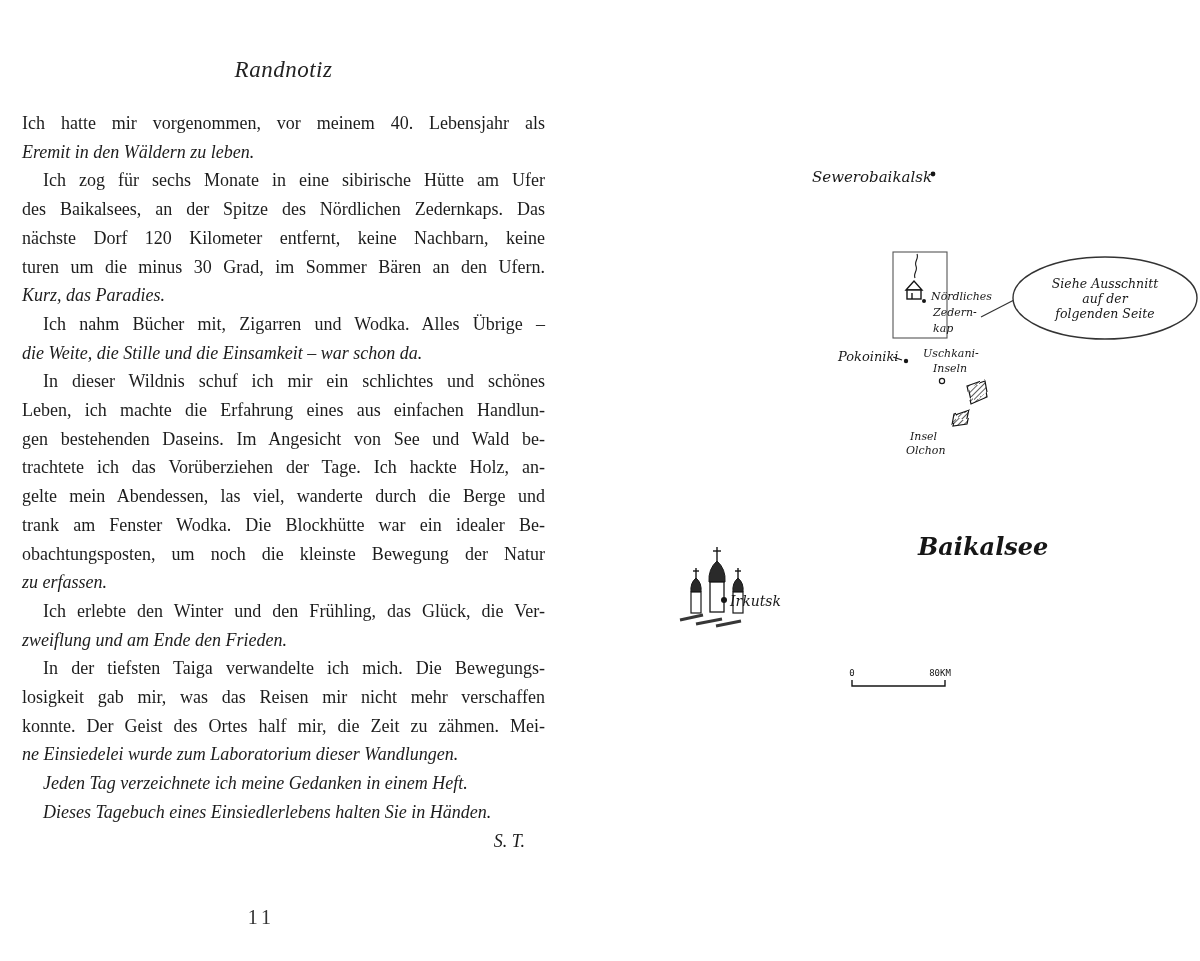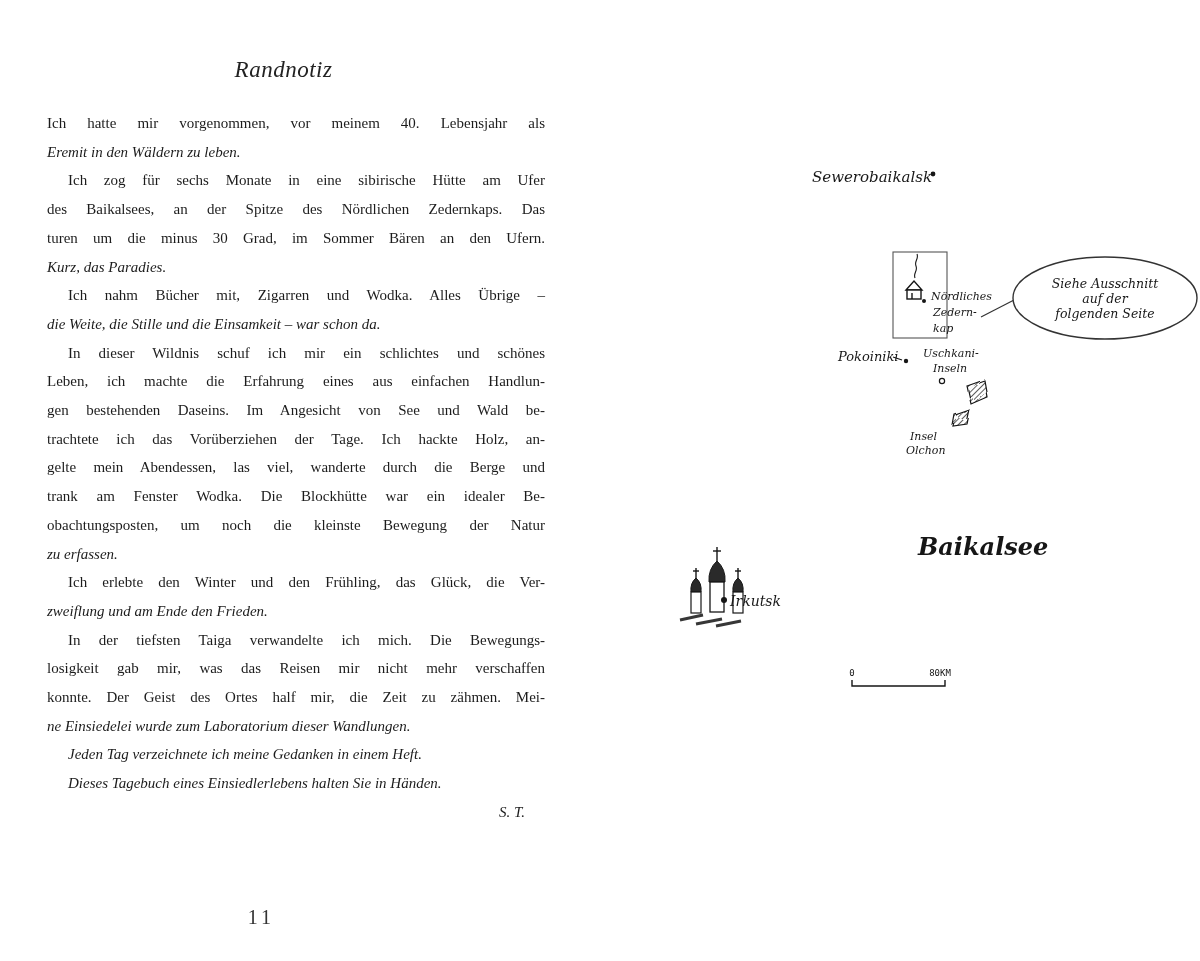--- a/index.html
+++ b/index.html
@@ -5,21 +5,21 @@
   html,body { margin:0; padding:0; background:#ffffff; }
   .page {
     position:relative; width:1200px; height:961px; background:#ffffff;
     font-family:"Liberation Serif", serif; color:#1c1c1c; overflow:hidden;padding-left:12px;
   }
   .text-col { position:absolute; left:22px; top:0; width:523px; }
   .heading {
     margin:57px 0 0 0; font-size:23px; font-weight:400; font-style:italic;
     text-align:center; letter-spacing:0.5px; color:#222;
   }
-  .body-text { margin-top:26px; font-size:15px; line-height:28.7px;margin-left:25px; }
+  .body-text { margin-top:26px; font-size:18px; line-height:28.7px; }
   .line { text-align:justify; text-align-last:justify; }
   .line.last { text-align-last:left;font-style:italic; }
   .line.indent { text-indent:21px; }
   .line.sig { text-align:left; text-align-last:right; padding-right:20px; }
   .page-number {
     position:absolute; left:0; top:906px; width:523px; text-align:center;
     font-size:20px; letter-spacing:4px; color:#333;
   }
   .map-wrap { position:absolute; left:640px; top:120px; width:560px; height:660px; }
   .hand { font-family:"DejaVu Serif", serif; font-style:italic; fill:#181818; }
@@ -31,20 +31,21 @@
 
 <div class="page">
 
   <div class="text-col">
     <h1 class="heading">Randnotiz</h1>
     <div class="body-text" id="body-text">
         <div class="line">Ich hatte mir vorgenommen, vor meinem 40. Lebensjahr als</div>
         <div class="line last">Eremit in den Wäldern zu leben.</div>
         <div class="line indent">Ich zog für sechs Monate in eine sibirische Hütte am Ufer</div>
         <div class="line">des Baikalsees, an der Spitze des Nördlichen Zedernkaps. Das</div>
+        <div class="line">nächste Dorf 120 Kilometer entfernt, keine Nachbarn, keine</div>
         <div class="line">turen um die minus 30 Grad, im Sommer Bären an den Ufern.</div>
         <div class="line last">Kurz, das Paradies.</div>
         <div class="line indent">Ich nahm Bücher mit, Zigarren und Wodka. Alles Übrige –</div>
         <div class="line last">die Weite, die Stille und die Einsamkeit – war schon da.</div>
         <div class="line indent">In dieser Wildnis schuf ich mir ein schlichtes und schönes</div>
         <div class="line">Leben, ich machte die Erfahrung eines aus einfachen Handlun-</div>
         <div class="line">gen bestehenden Daseins. Im Angesicht von See und Wald be-</div>
         <div class="line">trachtete ich das Vorüberziehen der Tage. Ich hackte Holz, an-</div>
         <div class="line">gelte mein Abendessen, las viel, wanderte durch die Berge und</div>
         <div class="line">trank am Fenster Wodka. Die Blockhütte war ein idealer Be-</div>

